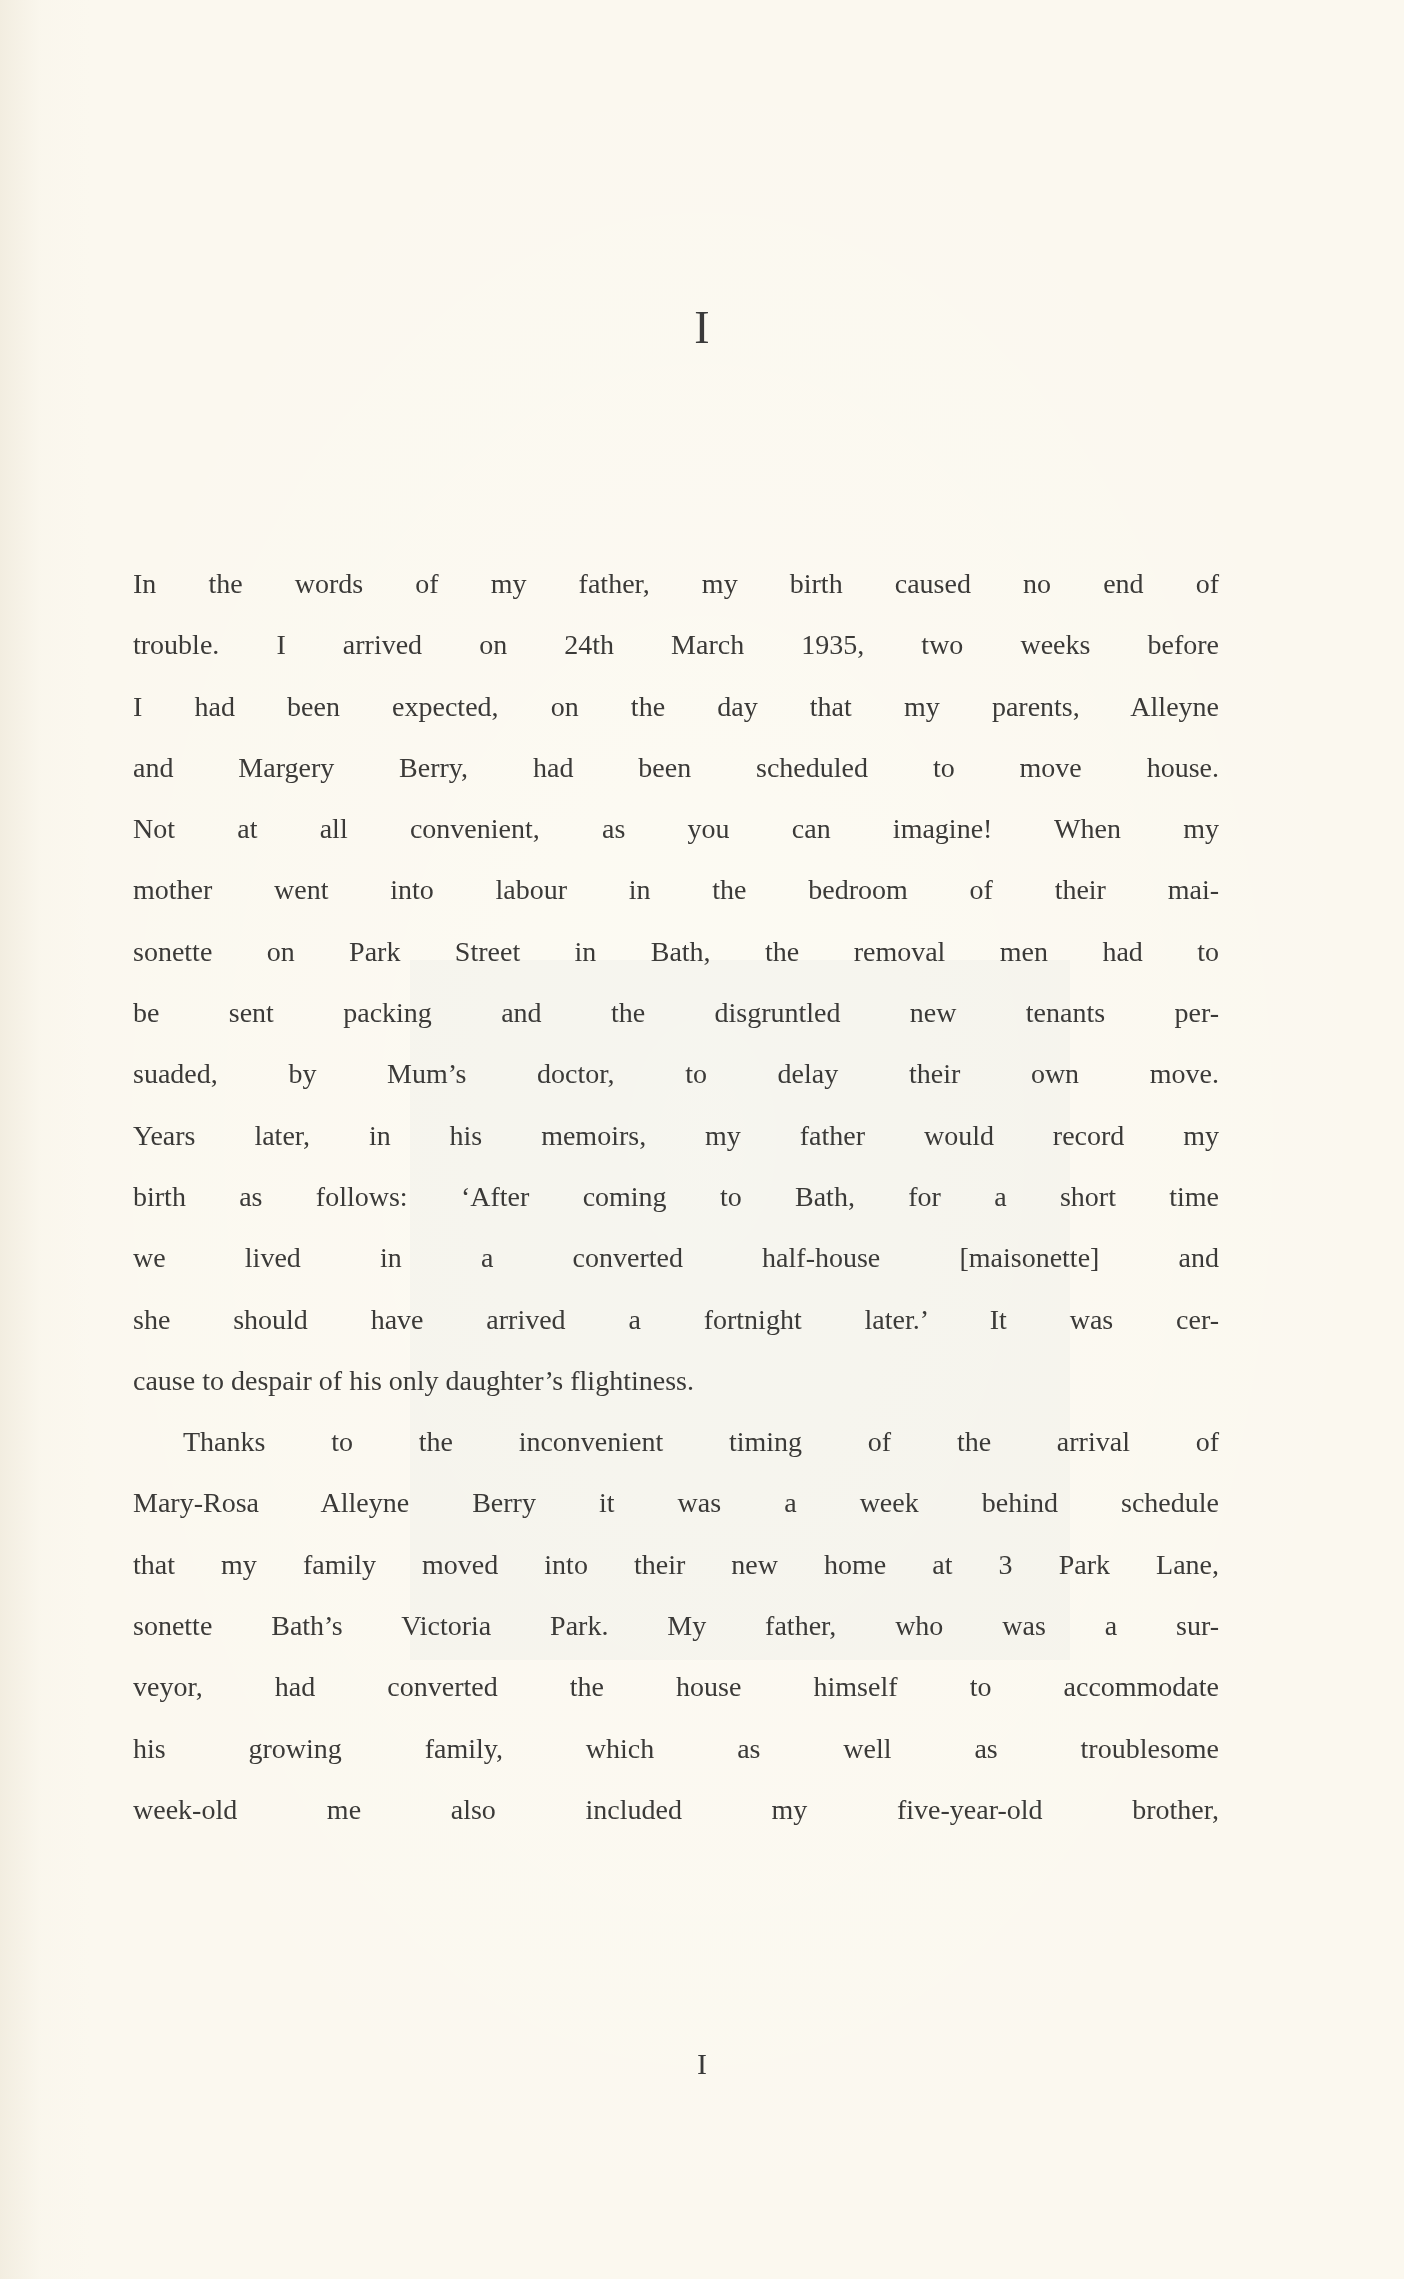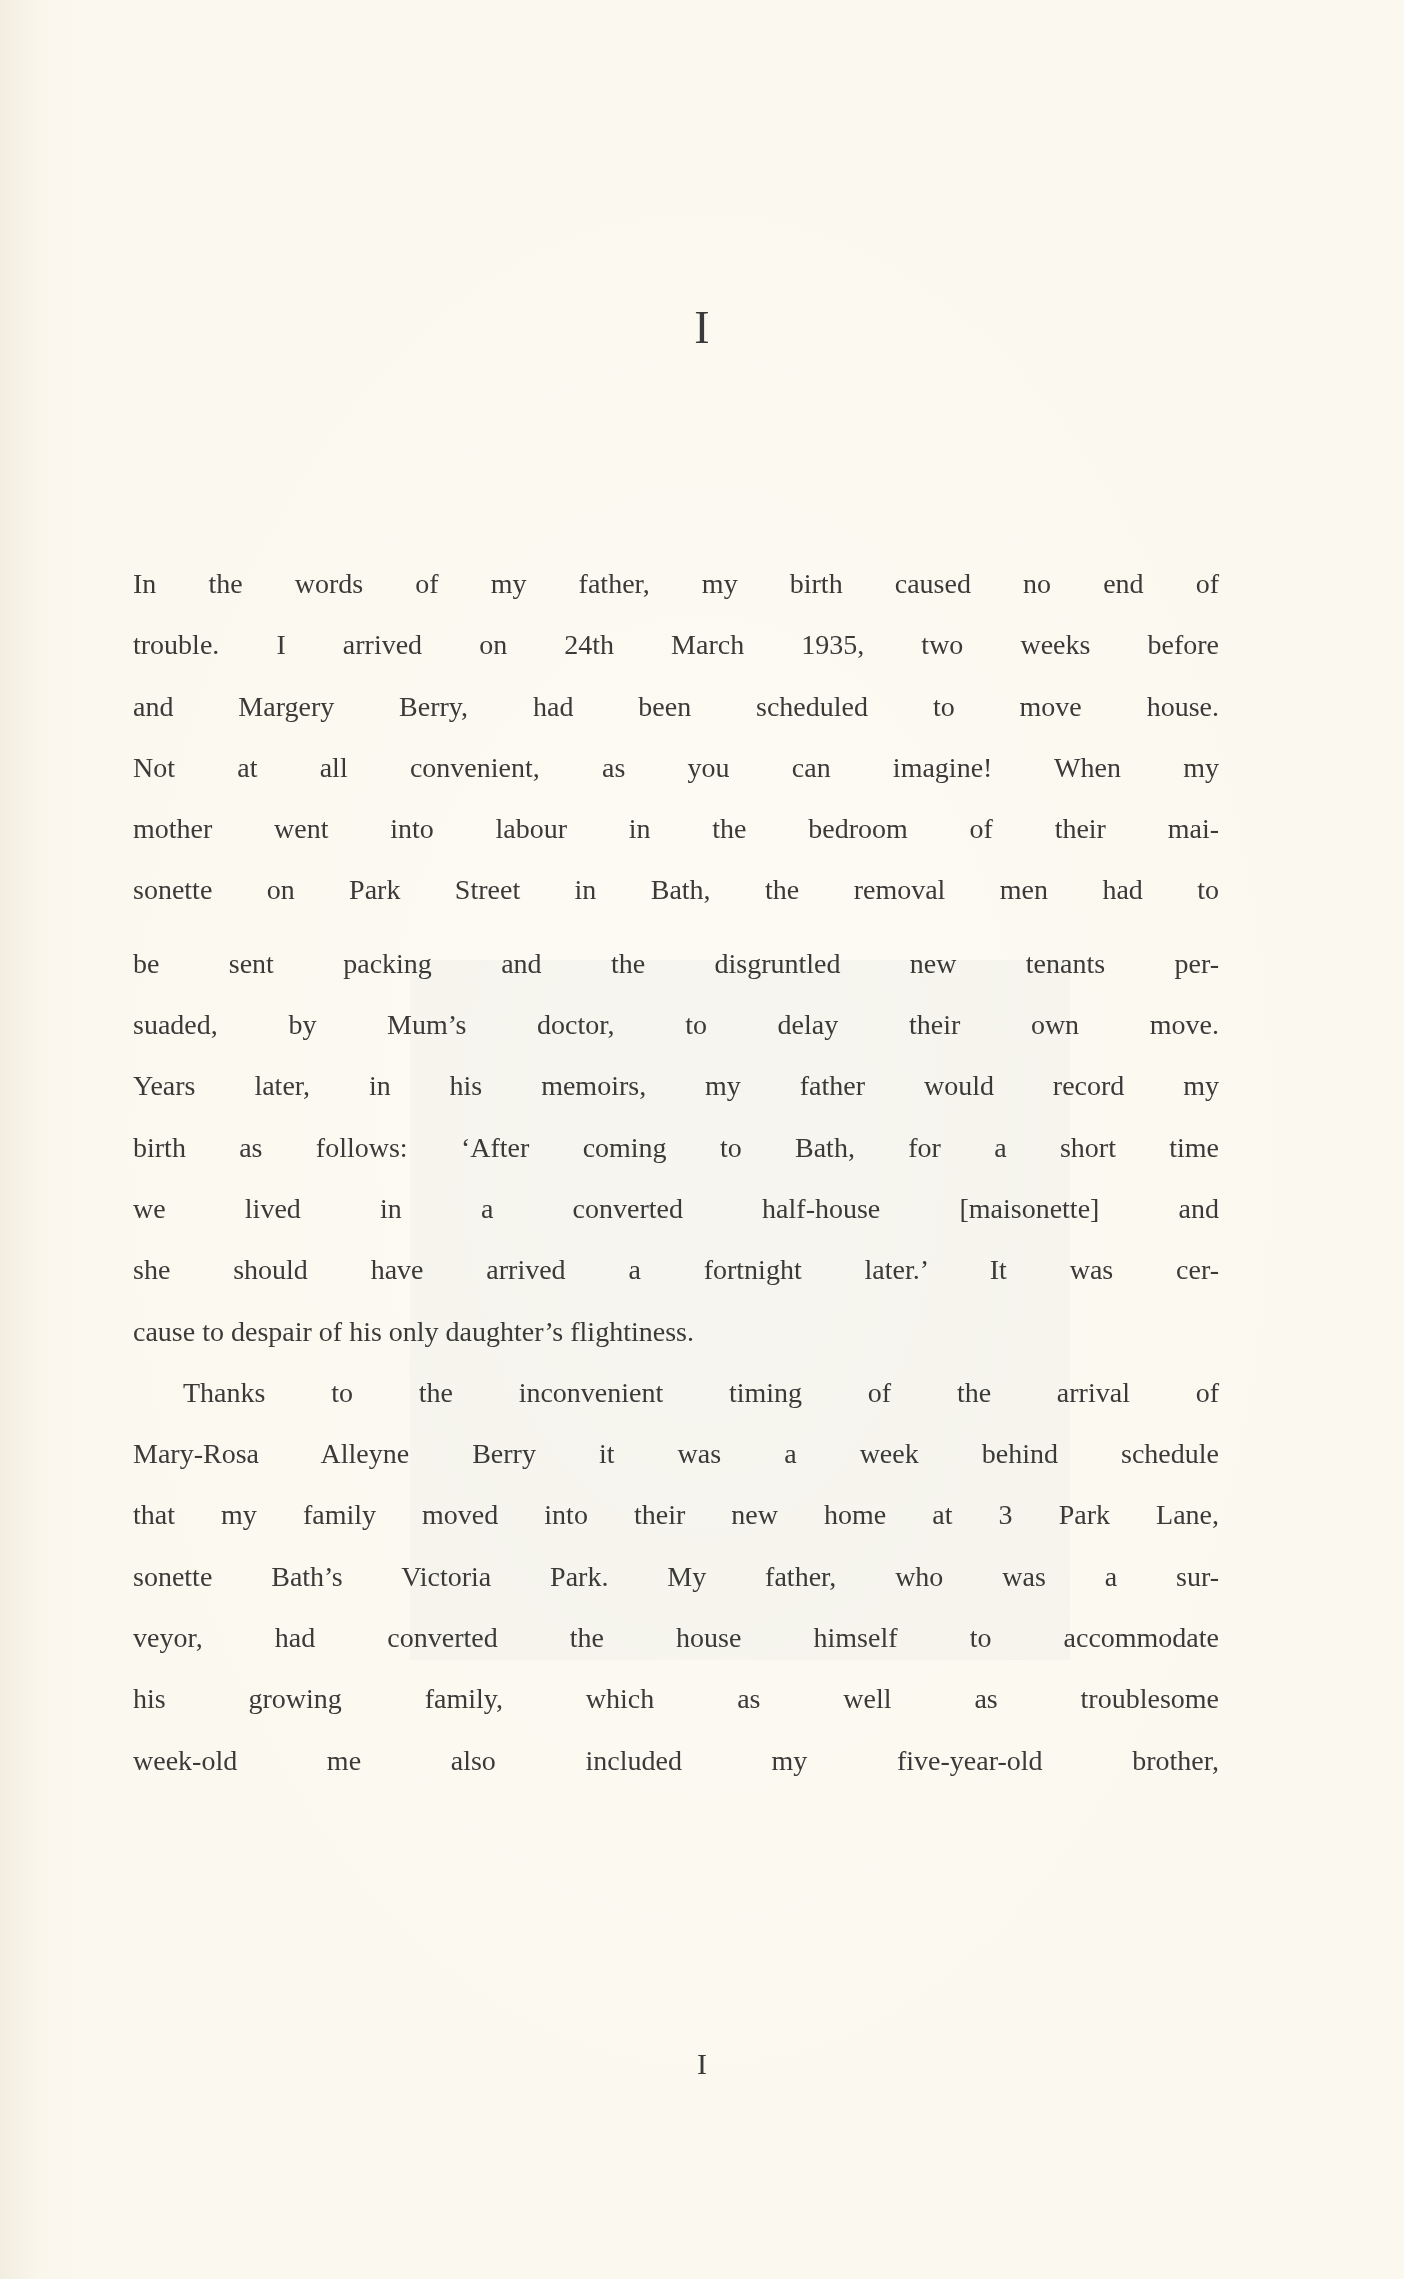--- a/index.html
+++ b/index.html
@@ -80,25 +80,26 @@
 
 <div class="paper-tint"></div>
 <div class="show-through"></div>
 
 <div class="chapter-number">I</div>
 
 <div class="body-text">
   <div>
     <div class="line" style="word-spacing: 0px;">In the words of my father, my birth caused no end of</div>
     <div class="line" style="word-spacing: 0px;">trouble. I arrived on 24th March 1935, two weeks before</div>
+    <div class="line" style="word-spacing: 0px;">I had been expected, on the day that my parents, Alleyne</div>
     <div class="line" style="word-spacing: 0px;">and Margery Berry, had been scheduled to move house.</div>
     <div class="line" style="word-spacing: 0px;">Not at all convenient, as you can imagine! When my</div>
     <div class="line" style="word-spacing: 0px;">mother went into labour in the bedroom of their mai-</div>
     <div class="line" style="word-spacing: 0px;">sonette on Park Street in Bath, the removal men had to</div>
-    <div class="line" style="word-spacing: 0px; margin-top: 12px;">be sent packing and the disgruntled new tenants per-</div>
+    <div class="line" style="word-spacing: 0px;">be sent packing and the disgruntled new tenants per-</div>
     <div class="line" style="word-spacing: 0px;">suaded, by Mum’s doctor, to delay their own move.</div>
     <div class="line" style="word-spacing: 0px;">Years later, in his memoirs, my father would record my</div>
     <div class="line" style="word-spacing: 0px;">birth as follows: ‘After coming to Bath, for a short time</div>
     <div class="line" style="word-spacing: 0px;">we lived in a converted half-house [maisonette] and</div>
     <div class="line" style="word-spacing: 0px;">she should have arrived a fortnight later.’ It was cer-</div>
     <div class="line last">cause to despair of his only daughter’s flightiness.</div>
   </div>
   <div>
     <div class="line indent" style="word-spacing: 0px;">Thanks to the inconvenient timing of the arrival of</div>
     <div class="line" style="word-spacing: 0px;">Mary-Rosa Alleyne Berry it was a week behind schedule</div>

